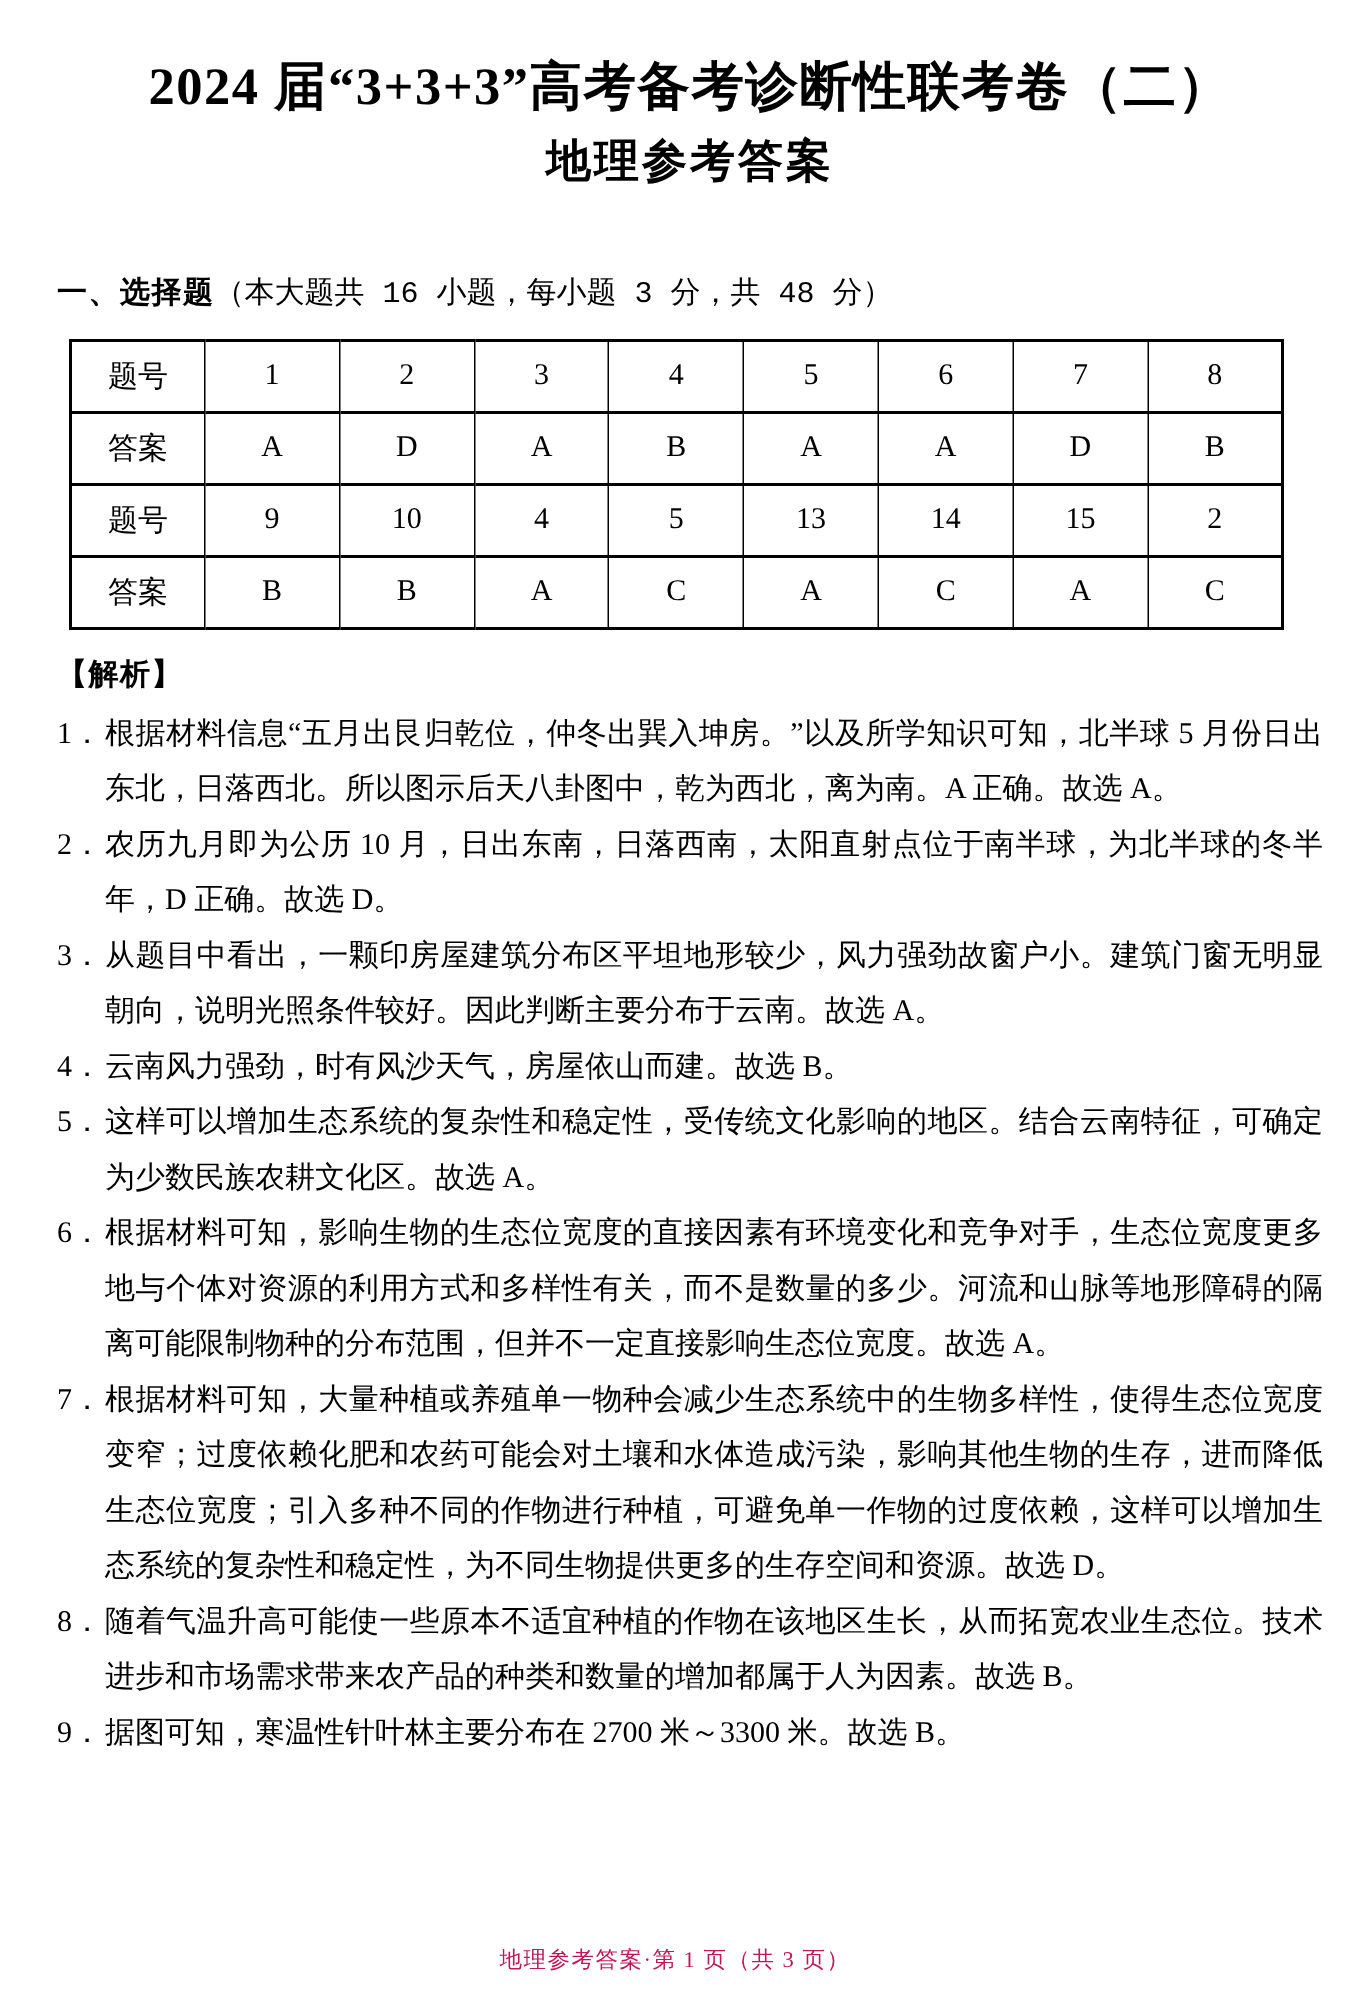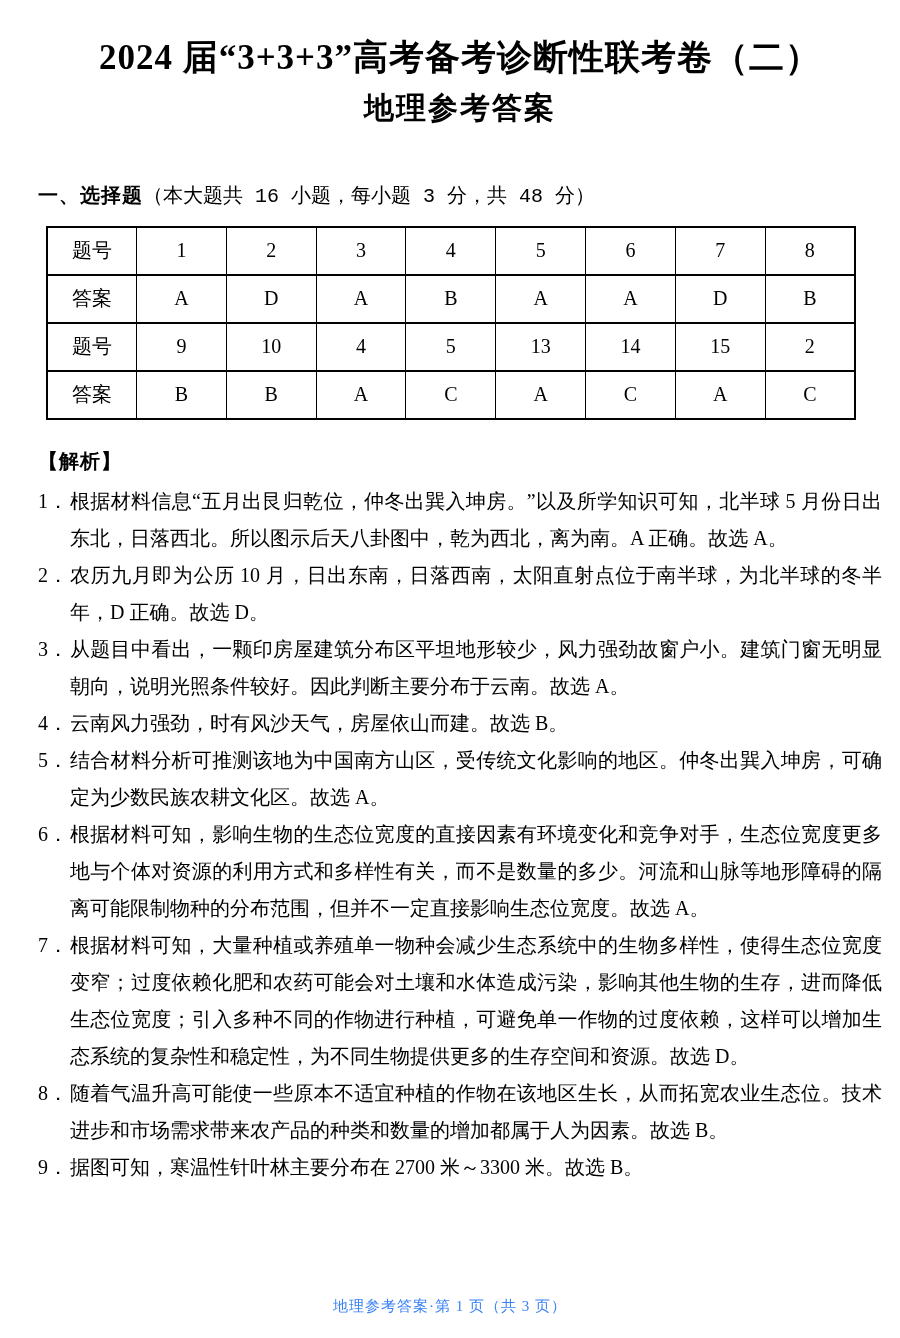--- a/index.html
+++ b/index.html
@@ -60,21 +60,21 @@
     height: 46px;
     text-align: center;
     vertical-align: middle;
     padding: 0;
   }
   table.answer-table td.label-cell { width: 88px; }
   .analysis-heading {
     font-family: "Liberation Sans", sans-serif;
     font-weight: bold;
     font-size: 20px;
-    margin-top: 28px;
+    margin-top: 16px;
     letter-spacing: 1px;
   }
   .analysis-list { margin-top: 8px; }
   .analysis-item {
     display: flex;
     font-size: 20px;
     line-height: 37px;
   }
   .item-num {
     flex: 0 0 auto;
@@ -86,21 +86,21 @@
     text-align: justify;
     text-justify: inter-ideograph;
   }
   .page-footer {
     position: absolute;
     left: 0;
     right: 0;
     bottom: 22px;
     text-align: center;
     font-size: 15px;
-    color: #3b82f6;
+    color: #be185d;
     letter-spacing: 1px;
   }
 </style>
 </head>
 <body>
 
 <div class="page">
 
   <div class="title-line1">2024 届“3+3+3”高考备考诊断性联考卷（二）</div>
   <div class="title-line2">地理参考答案</div>
@@ -172,21 +172,21 @@
     <div class="analysis-item">
       <span class="item-num">3．</span>
       <span class="item-text">从题目中看出，一颗印房屋建筑分布区平坦地形较少，风力强劲故窗户小。建筑门窗无明显朝向，说明光照条件较好。因此判断主要分布于云南。故选 A。</span>
     </div>
     <div class="analysis-item">
       <span class="item-num">4．</span>
       <span class="item-text">云南风力强劲，时有风沙天气，房屋依山而建。故选 B。</span>
     </div>
     <div class="analysis-item">
       <span class="item-num">5．</span>
-      <span class="item-text">结合材料分析可推测该地为中国南方山区，受传统文化影响的地区。仲冬出巽入坤房，可确定为少数民族农耕文化区。故选 A。</span>
+      <span class="item-text">这样可以增加生态系统的复杂性和稳定性，受传统文化影响的地区。结合云南特征，可确定为少数民族农耕文化区。故选 A。</span>
     </div>
     <div class="analysis-item">
       <span class="item-num">6．</span>
       <span class="item-text">根据材料可知，影响生物的生态位宽度的直接因素有环境变化和竞争对手，生态位宽度更多地与个体对资源的利用方式和多样性有关，而不是数量的多少。河流和山脉等地形障碍的隔离可能限制物种的分布范围，但并不一定直接影响生态位宽度。故选 A。</span>
     </div>
     <div class="analysis-item">
       <span class="item-num">7．</span>
       <span class="item-text">根据材料可知，大量种植或养殖单一物种会减少生态系统中的生物多样性，使得生态位宽度变窄；过度依赖化肥和农药可能会对土壤和水体造成污染，影响其他生物的生存，进而降低生态位宽度；引入多种不同的作物进行种植，可避免单一作物的过度依赖，这样可以增加生态系统的复杂性和稳定性，为不同生物提供更多的生存空间和资源。故选 D。</span>
     </div>
     <div class="analysis-item">

